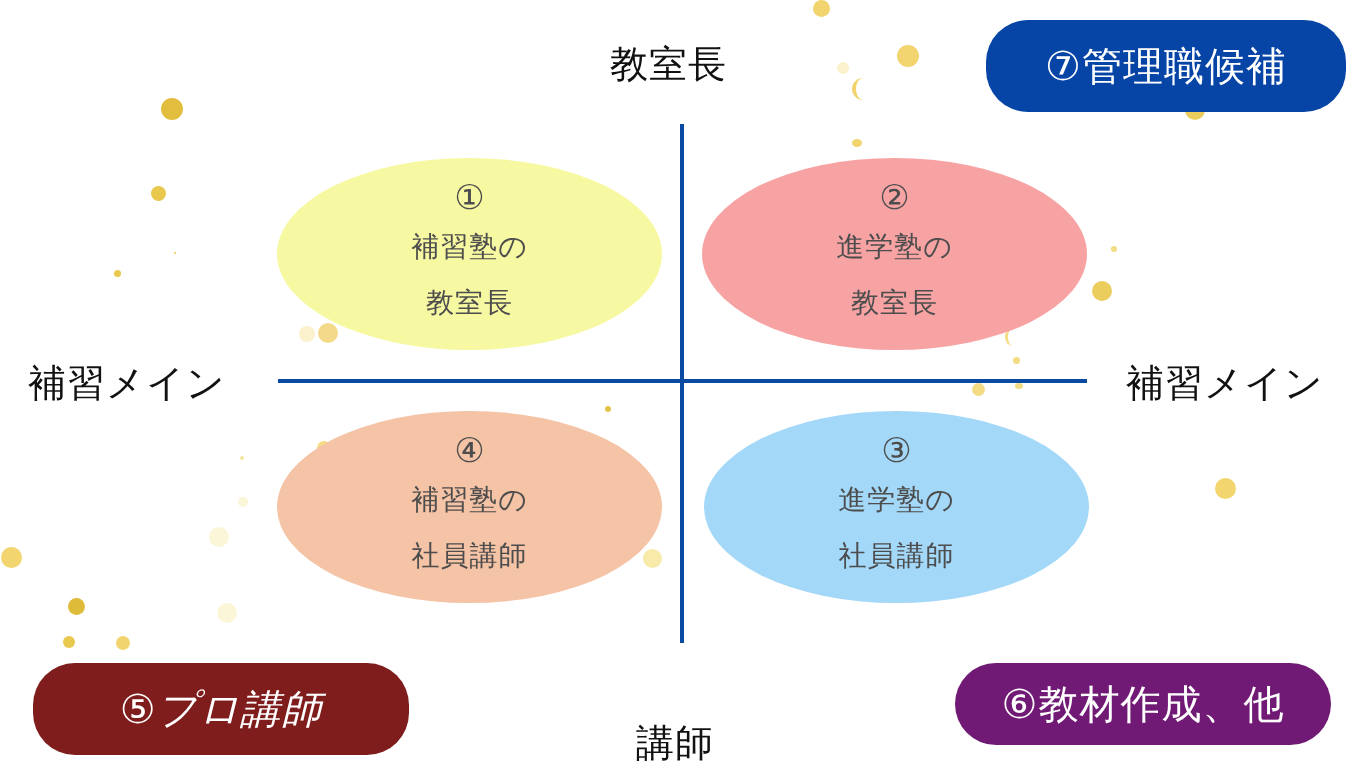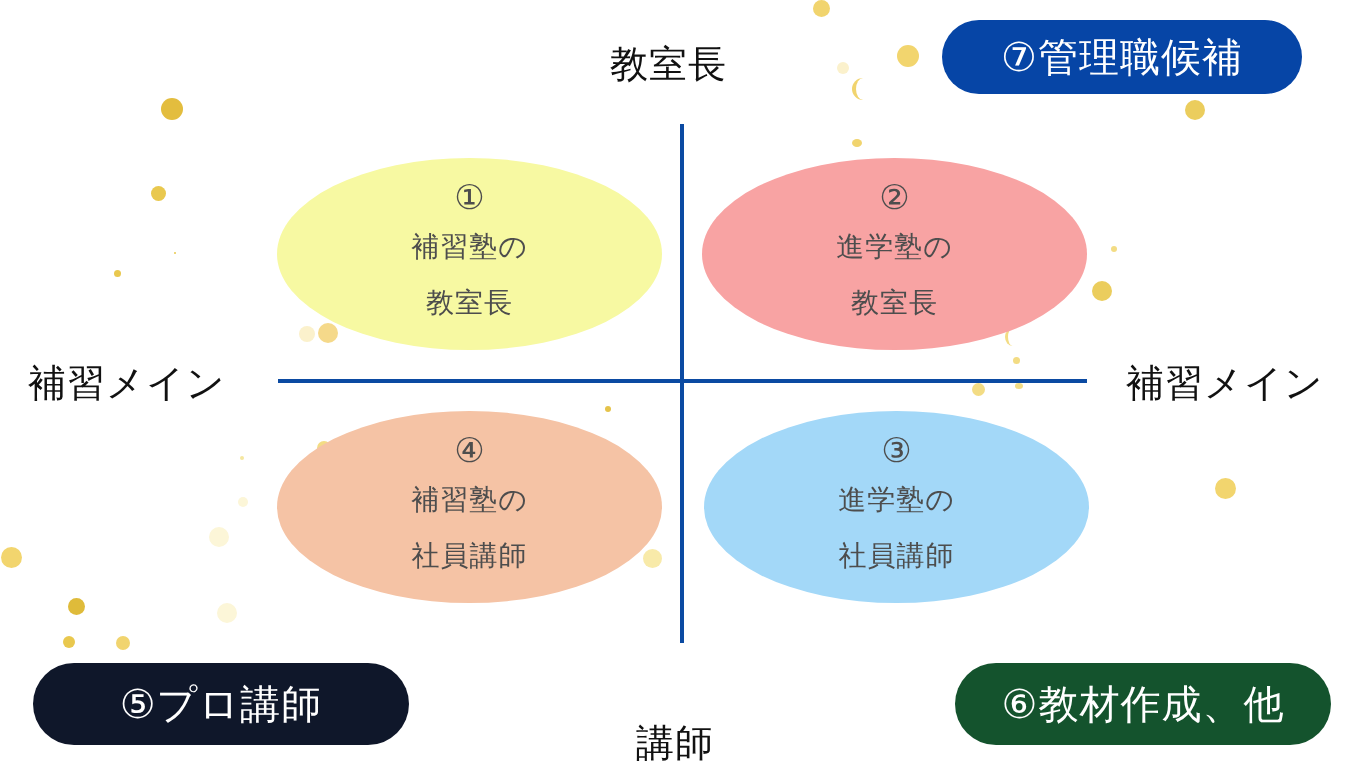--- a/index.html
+++ b/index.html
@@ -94,17 +94,17 @@
     <div class="line">進学塾の</div>
     <div class="line">社員講師</div>
   </div>
 
   <div class="ellipse" style="left:277px;top:411px;background:#f5c3a5;">
     <div class="num">④</div>
     <div class="line">補習塾の</div>
     <div class="line">社員講師</div>
   </div>
 
-  <div class="pill" style="left:942px;top:20px;width:360px;height:74px;background:#0645a6;">⑦管理職候補</div>
-  <div class="pill" style="left:33px;top:663px;width:376px;height:82px;background:#0f172a;">⑤プロ講師</div>
-  <div class="pill" style="left:955px;top:663px;width:376px;height:82px;background:#14532d;">⑥教材作成、他</div>
+  <div class="pill" style="left:986px;top:20px;width:360px;height:92px;background:#0645a6;">⑦管理職候補</div>
+  <div class="pill" style="left:33px;top:663px;width:376px;height:92px;background:#7f1d1d;font-style:italic;">⑤プロ講師</div>
+  <div class="pill" style="left:955px;top:663px;width:376px;height:82px;background:#701a75;">⑥教材作成、他</div>
 
 </div>
 
 </body></html>

